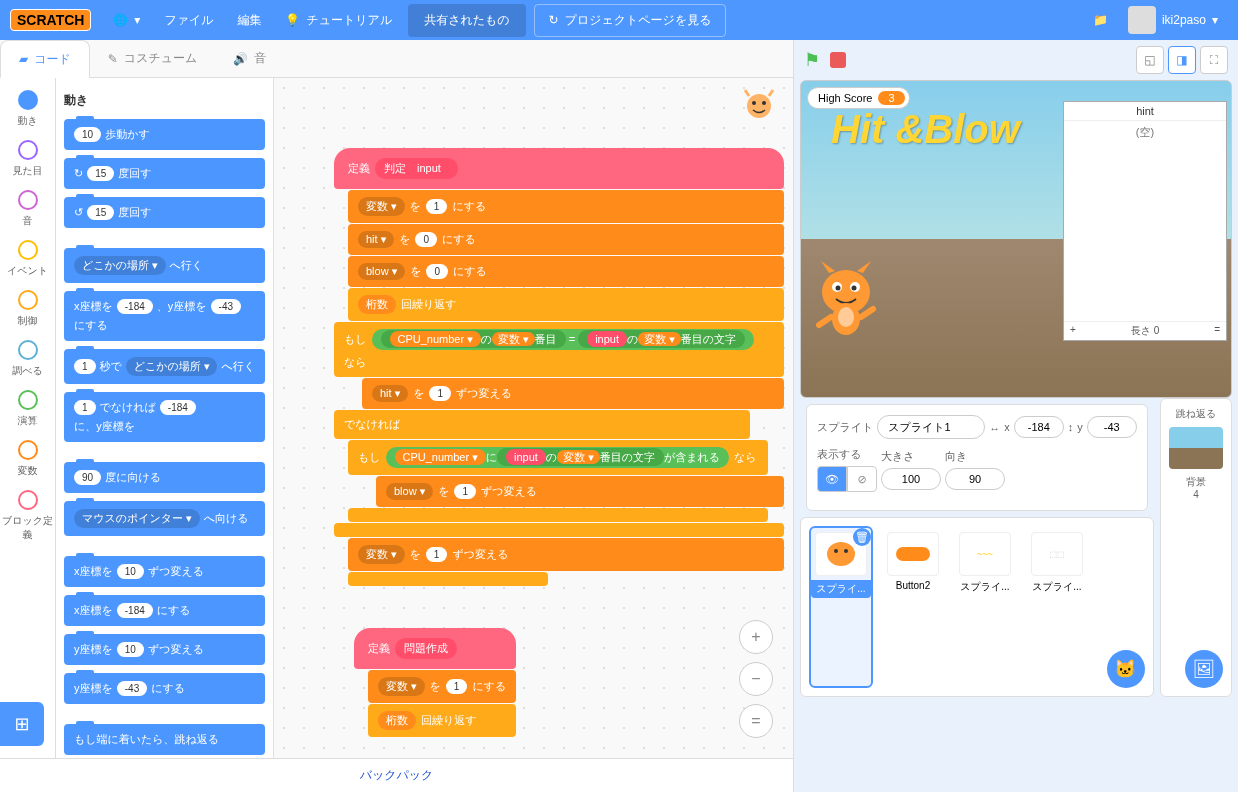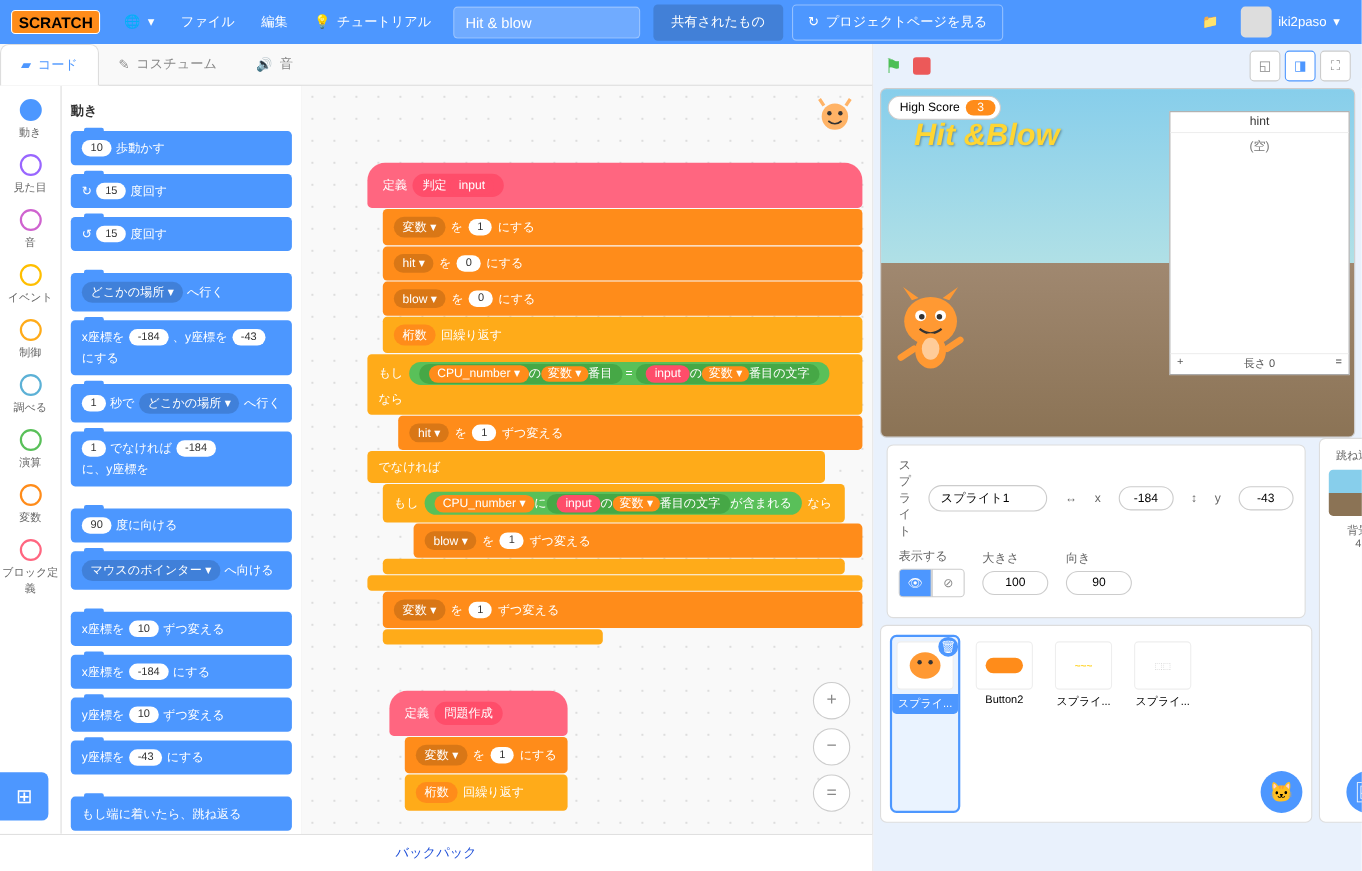--- a/index.html
+++ b/index.html
@@ -53,24 +53,24 @@
 .stop{width:16px;height:16px;background:#ec5959;border-radius:3px;cursor:pointer}
 .stage-ctrl{margin-left:auto;display:flex;gap:4px}
 .sc-btn{width:28px;height:28px;border:1px solid #ccc;border-radius:4px;background:#fff;cursor:pointer;display:flex;align-items:center;justify-content:center;color:#888}
 .stage{margin:0 6px;background:linear-gradient(180deg,#87ceeb 0%,#b0e0e6 50%,#a08870 50%,#8b7355 100%);height:318px;border-radius:6px;position:relative;border:1px solid #ccc;overflow:hidden}
 .hs-badge{position:absolute;top:6px;left:6px;background:#fff;border-radius:14px;padding:3px 4px 3px 10px;font-size:11px;display:flex;align-items:center;gap:6px;border:1px solid #ccc}
 .hs-val{background:#ff8c1a;color:#fff;border-radius:10px;padding:1px 10px}
 .hint-box{position:absolute;top:20px;right:4px;width:164px;height:240px;background:#fff;border:1px solid #aaa;font-size:11px}
 .hint-hdr{text-align:center;padding:3px;border-bottom:1px solid #eee;color:#333}
 .hint-empty{text-align:center;padding:4px;color:#777}
 .hint-foot{position:absolute;bottom:0;width:100%;display:flex;justify-content:space-between;padding:2px 6px;border-top:1px solid #eee;color:#555;font-size:10px}
-.stage-title{position:absolute;top:26px;left:30px;font-size:28px;font-weight:bold;font-style:italic;color:#ffd633;text-shadow:1px 1px 2px rgba(0,0,0,.3)}
+.stage-title{position:absolute;top:26px;left:30px;font-size:40px;font-weight:bold;font-style:italic;color:#ffd633;text-shadow:1px 1px 2px rgba(0,0,0,.3)}
 .cat-sprite{position:absolute;bottom:60px;left:10px;width:70px;height:80px}
 .sprite-info{background:#fff;margin:6px;border-radius:6px;padding:10px;border:1px solid #ddd}
-.si-row{display:flex;align-items:center;gap:16px;margin-bottom:8px;font-size:11px;color:#666}
+.si-row{display:flex;align-items:center;gap:4px;margin-bottom:8px;font-size:11px;color:#666}
 .si-input{border:1px solid #ccc;border-radius:14px;padding:5px 10px;width:108px;font-size:11px}
 .si-num{border:1px solid #ccc;border-radius:14px;padding:4px 8px;width:50px;text-align:center;font-size:11px}
 .si-lbl{color:#666}
 .vis-btn{width:30px;height:26px;border:1px solid #ccc;display:flex;align-items:center;justify-content:center;cursor:pointer}
 .vis-btn.on{background:#4d97ff;color:#fff;border-radius:4px 0 0 4px}
 .vis-btn.off{border-radius:0 4px 4px 0;color:#888}
 .bottom{display:flex;gap:6px;margin:0 6px}
 .sprite-list{flex:1;background:#fff;border-radius:6px;padding:8px;display:flex;gap:8px;border:1px solid #ddd;position:relative;min-height:180px}
 .sprite-item{width:64px;text-align:center;cursor:pointer;font-size:10px;border-radius:6px;padding:4px;border:2px solid transparent}
 .sprite-item.sel{border-color:#4d97ff;background:#eaf3ff}
@@ -87,21 +87,20 @@
 
 <div class="menubar">
   <div class="logo">SCRATCH</div>
   <div class="menu-item"><span>🌐</span>▾</div>
   <div class="menu-item">ファイル</div>
   <div class="menu-item">編集</div>
   <div class="menu-item">
       <span>💡</span>
       <span>チュートリアル</span>
     </div>
-  <input class="proj-title" value="Hit &amp; blow" style="">
   <div class="share-btn">共有されたもの</div>
   <div class="proj-page">
       <span>↻</span>
       <span>プロジェクトページを見る</span>
     </div>
   <div class="spacer"></div>
   <div class="folder-icon">
       <span>📁</span>
     </div>
   <div class="user-sec">

